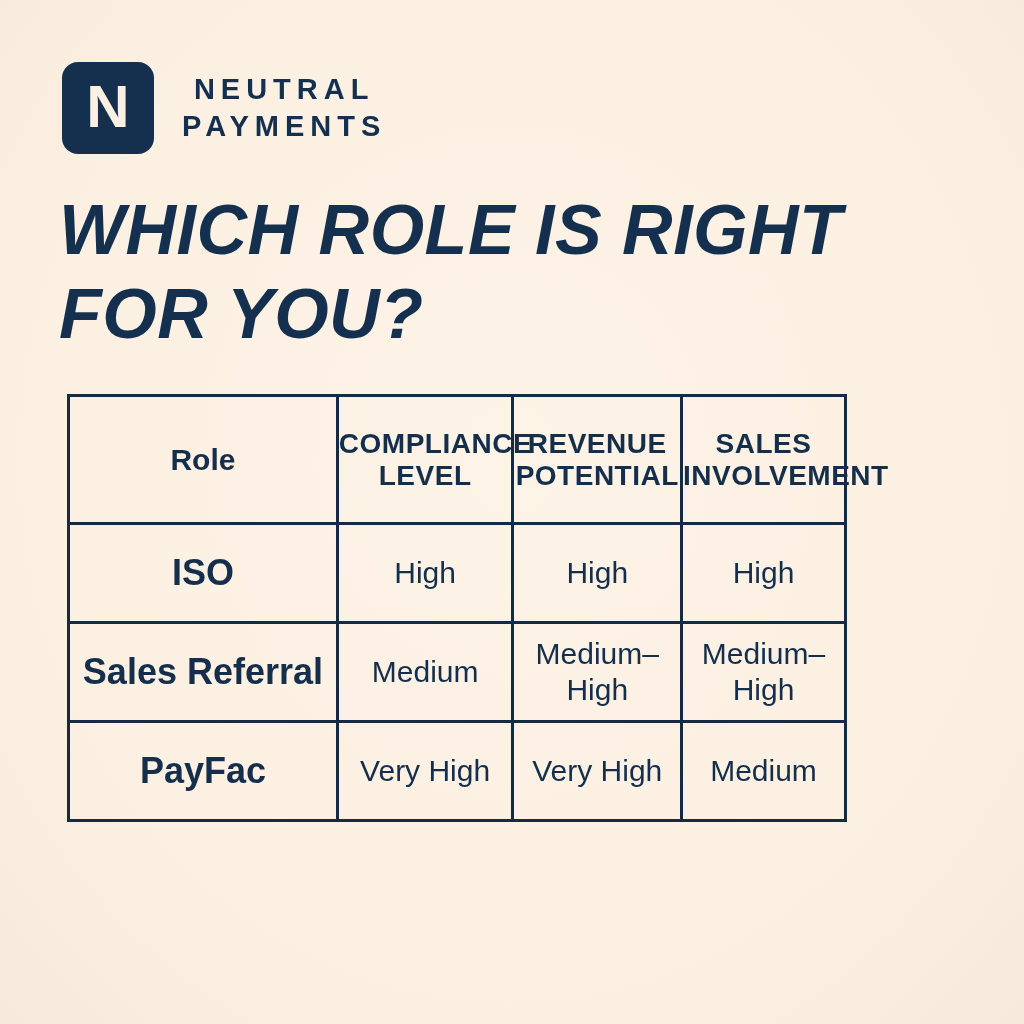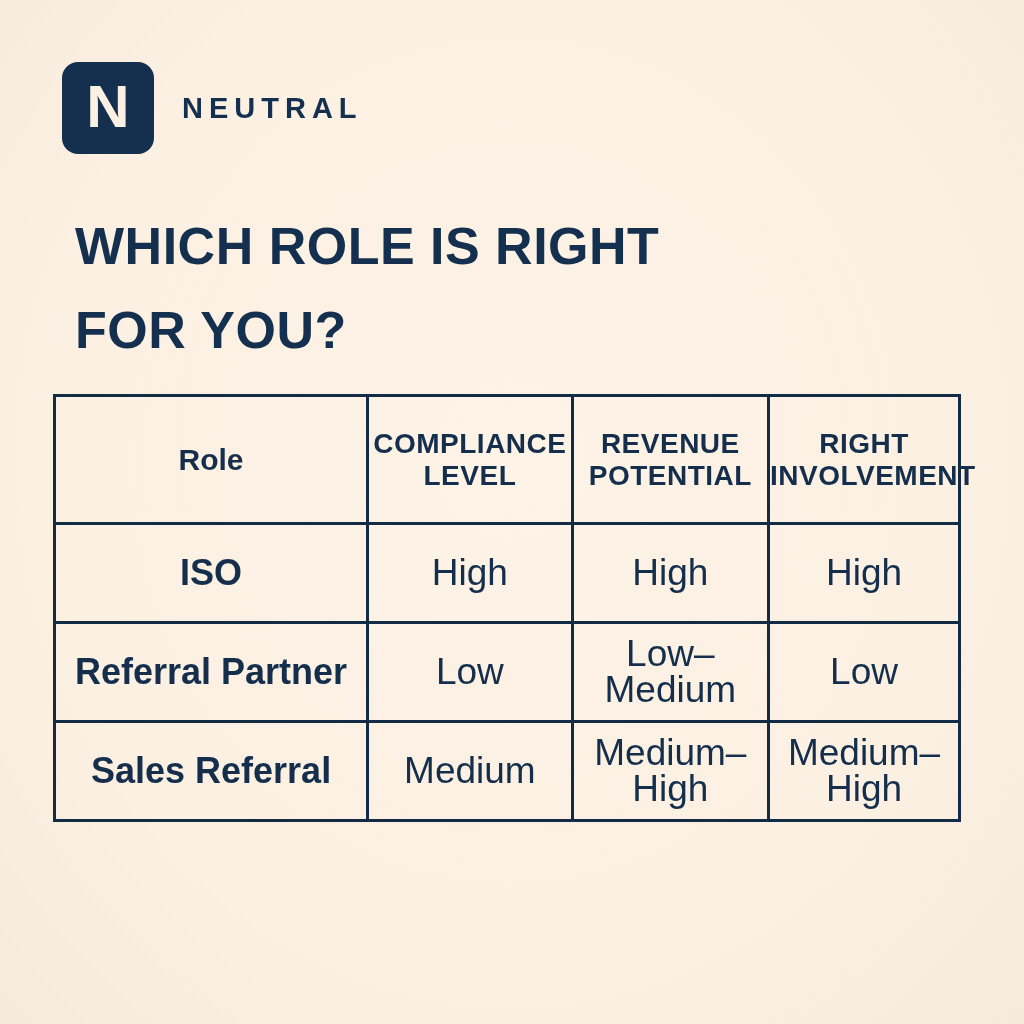--- a/index.html
+++ b/index.html
@@ -47,35 +47,36 @@
     line-height: 37px;
     color: #14304e;
     align-items: center;
   }
 
   
   .headline {
     position: absolute;
     left: 59px;
     top: 188px;
-    margin: 16px;
-    font-size: 52px;
+    margin: 0;
+    font-size: 70px;
     font-weight: bold;
     letter-spacing: 0.5px;
     line-height: 84px;
     white-space: pre-line;
     color: #14304e;
+    font-style: italic;
   }
 
   
   .roles-table {
     position: absolute;
-    left: 53px;
+    left: 67px;
     top: 394px;
-    width: 908px;
+    width: 780px;
     border-collapse: collapse;
     table-layout: fixed;
     background: transparent;
     padding-left: 36px;
   }
   .roles-table th,
   .roles-table td {
     border: 3px solid #132b45;
     text-align: center;
     vertical-align: middle;
@@ -93,78 +94,78 @@
     font-size: 28px;
     font-weight: bold;
     line-height: 32px;
     letter-spacing: 0.5px;
   }
   td.role-cell {
     font-size: 36px;
     font-weight: bold;
   }
   td.value-cell {
-    font-size: 37px;
+    font-size: 30px;
     font-weight: normal;
     line-height: 36px;
   }
 </style>
 </head>
 <body>
 
 <div class="canvas">
 
   <header class="brand">
     <div class="logo-mark">
       <span>N</span>
     </div>
     <div class="brand-name">
       <span>NEUTRAL</span>
+      <span>PAYMENTS</span>
     </div>
   </header>
 
   <h1 class="headline">WHICH ROLE IS RIGHT
 FOR YOU?</h1>
 
   <table class="roles-table">
     <colgroup>
       <col style="width:34.6%">
       <col style="width:22.6%">
       <col style="width:21.7%">
       <col style="width:21.1%">
     </colgroup>
     <thead>
       <tr>
         <th class="role-header">Role</th>
         <th class="col-header">COMPLIANCE
 LEVEL</th>
         <th class="col-header">REVENUE
 POTENTIAL</th>
-        <th class="col-header">RIGHT
+        <th class="col-header">SALES
 INVOLVEMENT</th>
       </tr>
     </thead>
     <tbody>
       <tr>
         <td class="role-cell">ISO</td>
         <td class="value-cell">High</td>
         <td class="value-cell">High</td>
         <td class="value-cell">High</td>
       </tr>
       <tr>
-        <td class="role-cell">Referral Partner</td>
-        <td class="value-cell">Low</td>
-        <td class="value-cell">Low–
-Medium</td>
-        <td class="value-cell">Low</td>
-      </tr>
-      <tr>
         <td class="role-cell">Sales Referral</td>
         <td class="value-cell">Medium</td>
         <td class="value-cell">Medium–
 High</td>
         <td class="value-cell">Medium–
 High</td>
       </tr>
+      <tr>
+        <td class="role-cell">PayFac</td>
+        <td class="value-cell">Very High</td>
+        <td class="value-cell">Very High</td>
+        <td class="value-cell">Medium</td>
+      </tr>
     </tbody>
   </table>
 
 </div>
 
 </body></html>

